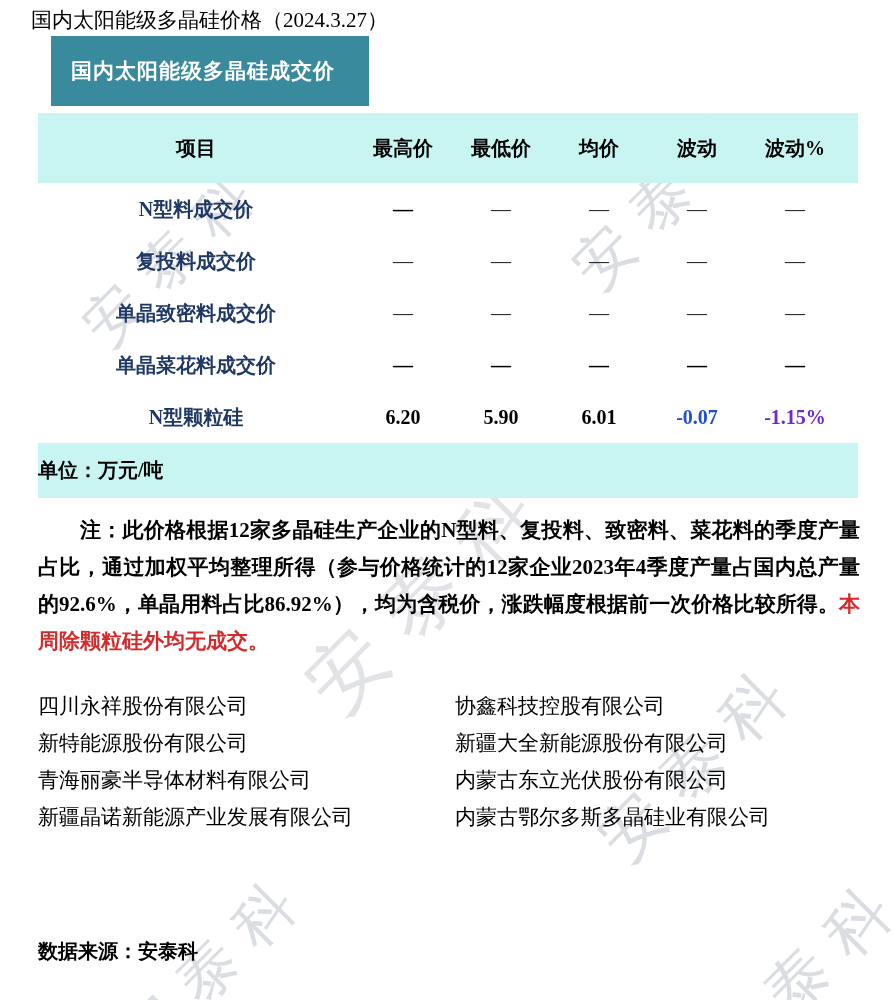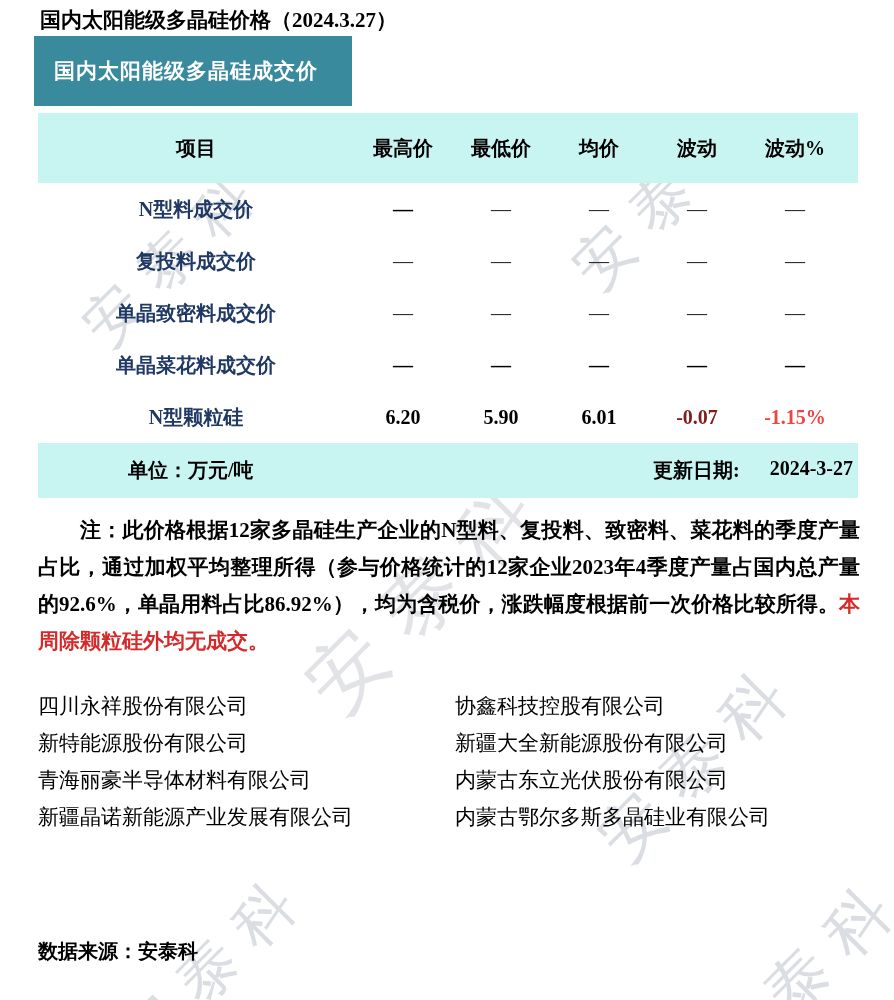--- a/index.html
+++ b/index.html
@@ -28,28 +28,28 @@
   .wm1 { left: 175px; top: 255px; font-size: 58px; }
   .wm2 { left: 668px; top: 195px; font-size: 60px; }
   .wm3 { left: 430px; top: 590px; font-size: 78px; color: rgba(140,148,162,0.26); }
   .wm4 { left: 700px; top: 760px; font-size: 64px; }
   .wm5 { left: 215px; top: 965px; font-size: 60px; }
   .wm6 { left: 805px; top: 975px; font-size: 64px; }
   .content { position: relative; z-index: 1; }
   
   .doc-title {
     position: absolute;
-    top: 6px; left: 40px;
-    font-size: 21px;
-    font-weight: 700;
+    top: 6px; left: 31px;
+    font-size: 21px;
+    font-weight: 400;
   }
   
   .banner {
     position: absolute;
-    top: 36px; left: 34px;
+    top: 36px; left: 51px;
     width: 318px; height: 70px;
     background: var(--teal, #3A8A9E);
     color: #ffffff;
     font-size: 21px;
     font-weight: 700;
     display: flex;
     align-items: center;
     padding-left: 20px;
     letter-spacing: 1px;
   }
@@ -90,21 +90,20 @@
   .cell.val.em {
     font-weight: 700;
     color: #000000;
   }
   .tfoot {
     background: var(--cyan, #C8F5F2);
     height: 55px;
     display: flex;
     align-items: center;
     justify-content: space-between;
-    padding-left: 90px;
     padding-right: 5px;
     font-size: 20px;
     font-weight: 700;
   }
   .tfoot .update { display: flex; gap: 30px; }
   
   .note {
     position: absolute;
     top: 512px; left: 38px;
     width: 822px;
@@ -205,31 +204,27 @@
             <div class="cell val em">—</div>
             <div class="cell val em">—</div>
             <div class="cell val em">—</div>
             <div class="cell val em">—</div>
           </div>
           <div class="trow">
             <div class="cell label">N型颗粒硅</div>
             <div class="cell val em">6.20</div>
             <div class="cell val em">5.90</div>
             <div class="cell val em">6.01</div>
-            <div class="cell val em" style="color: #7f1d1d;">-0.07</div>
-            <div class="cell val em" style="color: #ef4444;">-1.15%</div>
+            <div class="cell val em" style="color: #1d4ed8;">-0.07</div>
+            <div class="cell val em" style="color: #6d28d9;">-1.15%</div>
           </div>
         </div>
 
       <div class="tfoot">
         <span>单位：万元/吨</span>
-        <span class="update">
-          <span>更新日期:</span>
-          <span>2024-3-27</span>
-        </span>
       </div>
 
     </div>
 
     <p class="note">
       <span>注：此价格根据12家多晶硅生产企业的N型料、复投料、致密料、菜花料的季度产量占比，通过加权平均整理所得（参与价格统计的12家企业2023年4季度产量占国内总产量的92.6%，单晶用料占比86.92%），均为含税价，涨跌幅度根据前一次价格比较所得。</span><span class="red">本周除颗粒硅外均无成交。</span>
     </p>
 
     <div class="companies">
       <div class="company-grid">

